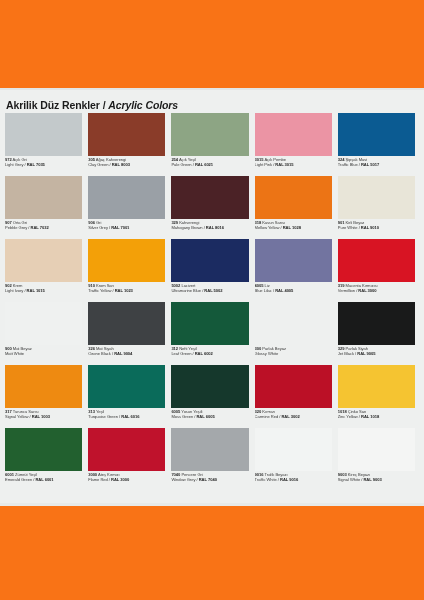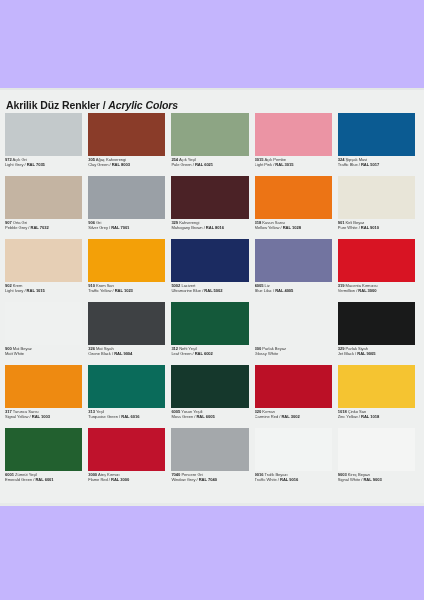--- a/index.html
+++ b/index.html
@@ -5,21 +5,21 @@
   * { box-sizing: border-box; }
   html, body {
     margin: 0; padding: 0;
     width: 424px; height: 600px;
     background: #ffffff;
     font-family: "Liberation Sans", sans-serif;
   }
   #page {
     position: relative;
     width: 424px; height: 600px;
-    background: #c4b5fd;
+    background: #f97316;
     overflow: hidden;
   }
   
   .paper {
     position: absolute;
     left: 0; top: 88px;
     width: 424px;
     height: 418px;
     background: #eef0ef;
   }

